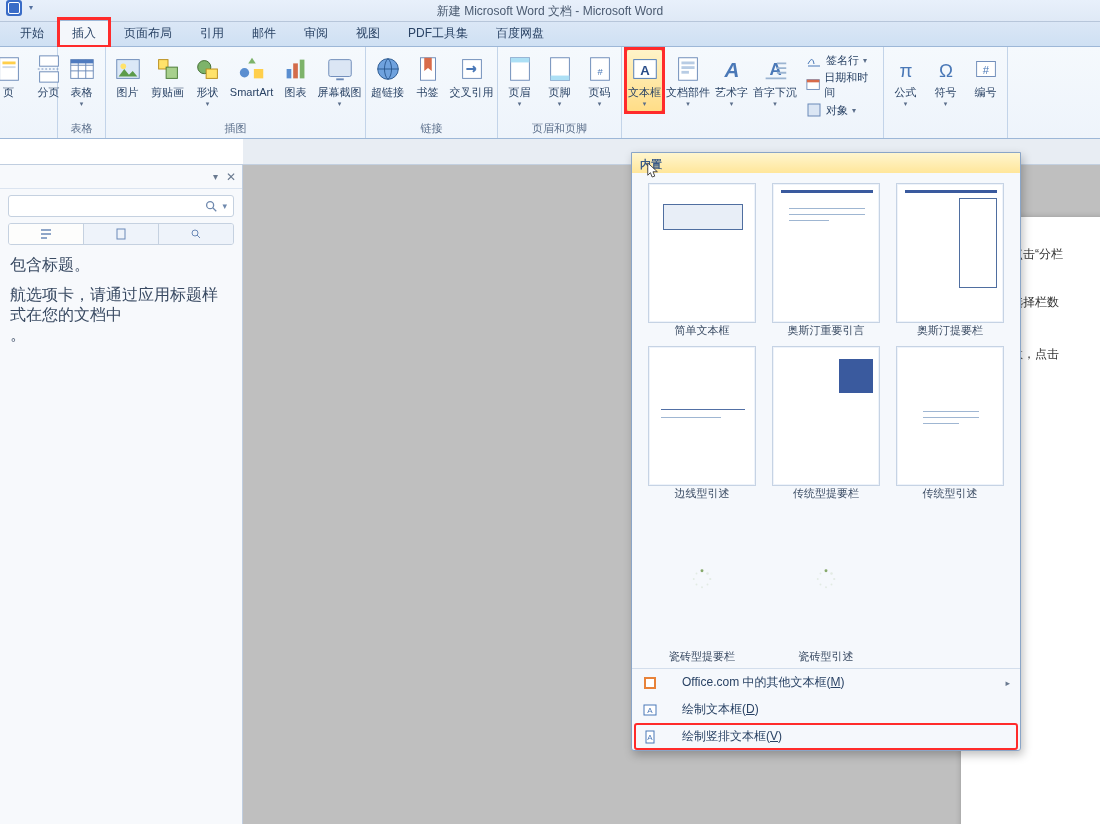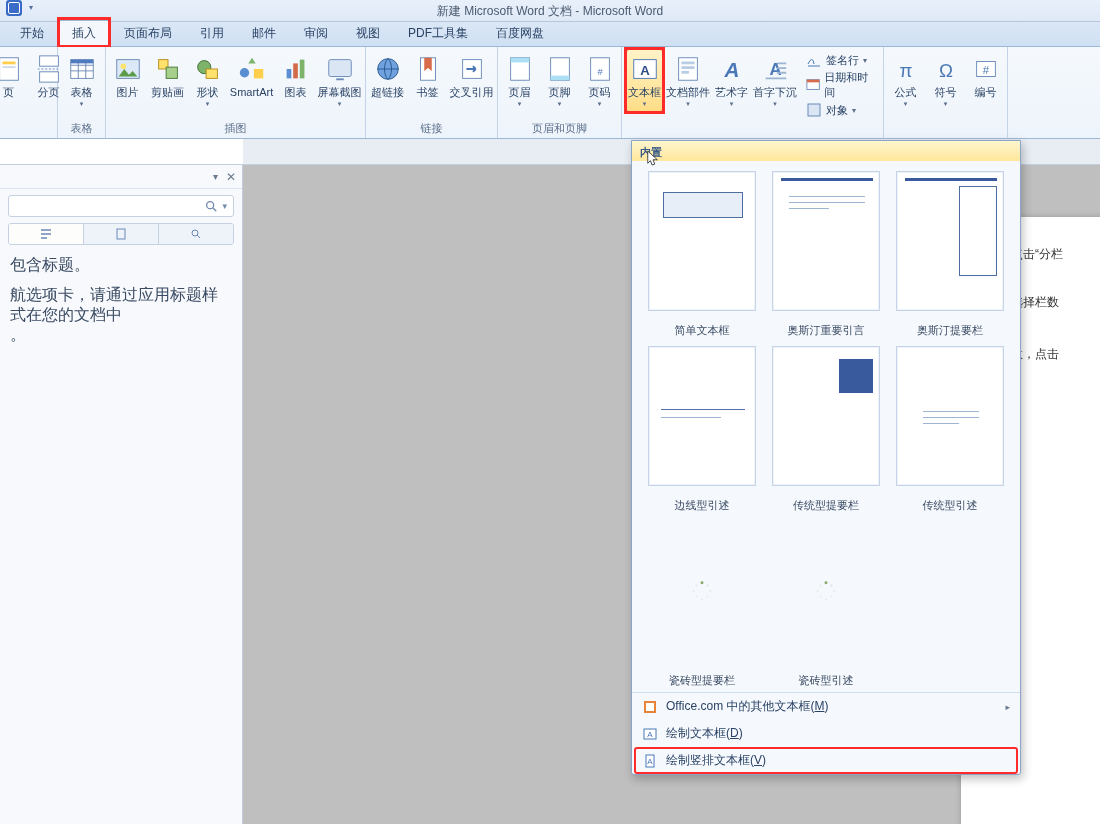--- a/index.html
+++ b/index.html
@@ -117,48 +117,48 @@
   
   .pagepeek{
     position:absolute;left:718px;top:78px;width:400px;height:740px;background:#fff;
     box-shadow:0 0 6px rgba(0,0,0,0.2);
     padding:24px 26px;font-size:12px;color:#333;line-height:26px;
   }
   .pagepeek p{white-space:nowrap;}
 
   
   .gallery{
-    position:absolute;left:631px;top:140px;width:390px;
+    position:absolute;left:631px;top:152px;width:390px;
     background:#f5f8fc;border:1px solid #8aa5c7;border-radius:0 0 3px 3px;
     box-shadow:2px 4px 10px rgba(0,0,0,.25);
     z-index:50;
   }
   .gallery .ghdr{
     font-size:11px;color:#3a5a86;font-weight:bold;padding:4px 8px 0 8px;
     background:linear-gradient(#fff6cf,#ffe69a);height:20px;position:relative;
   }
   .gallery .ghdr .cursor{position:absolute;left:14px;top:8px;width:14px;height:18px;}
   .gallery .grid{
     display:grid;grid-template-columns:repeat(3,1fr);gap:8px;padding:10px 12px 4px 12px;
     background:#f5f8fc;
   }
   .gitem{display:flex;flex-direction:column;align-items:center;}
   .thumb{
     width:108px;height:140px;background:#fff;border:1px solid #c6d3e4;
     box-shadow:inset 0 0 0 1px #eef3fa;position:relative;cursor:pointer;
   }
-  .gitem .cap{font-size:11px;color:#3a4b63;margin-top:12px;text-align:center;}
+  .gitem .cap{font-size:11px;color:#3a4b63;margin-top:0;text-align:center;}
   .gitem.loading .thumb{display:flex;align-items:center;justify-content:center;}
   .spinner{width:22px;height:22px;}
   .spinner circle{opacity:.15;}
   .spinner circle:nth-child(1){opacity:.9;}
 
   .gfooter{border-top:1px solid #d3deec;}
   .grow{
-    display:flex;align-items:center;gap:8px;padding:5px 10px;font-size:12px;color:#2a4365;cursor:pointer;position:relative;
+    display:flex;align-items:center;gap:24px;padding:5px 10px;font-size:12px;color:#2a4365;cursor:pointer;position:relative;
   }
   .grow.disabled{color:#a0adbe;cursor:default;}
   .grow .gicn{width:16px;height:16px;display:flex;align-items:center;justify-content:center;}
   .grow .chev{margin-left:auto;font-size:9px;color:#6a7a90;}
   .grow.highlight-red::after{content:"";position:absolute;inset:0px 2px;border:2px solid #ff2b2b;border-radius:3px;pointer-events:none;}
   .grow .ul{text-decoration:underline;}
 
   
   .grp-hide-right{flex:0 0 auto;}
 

